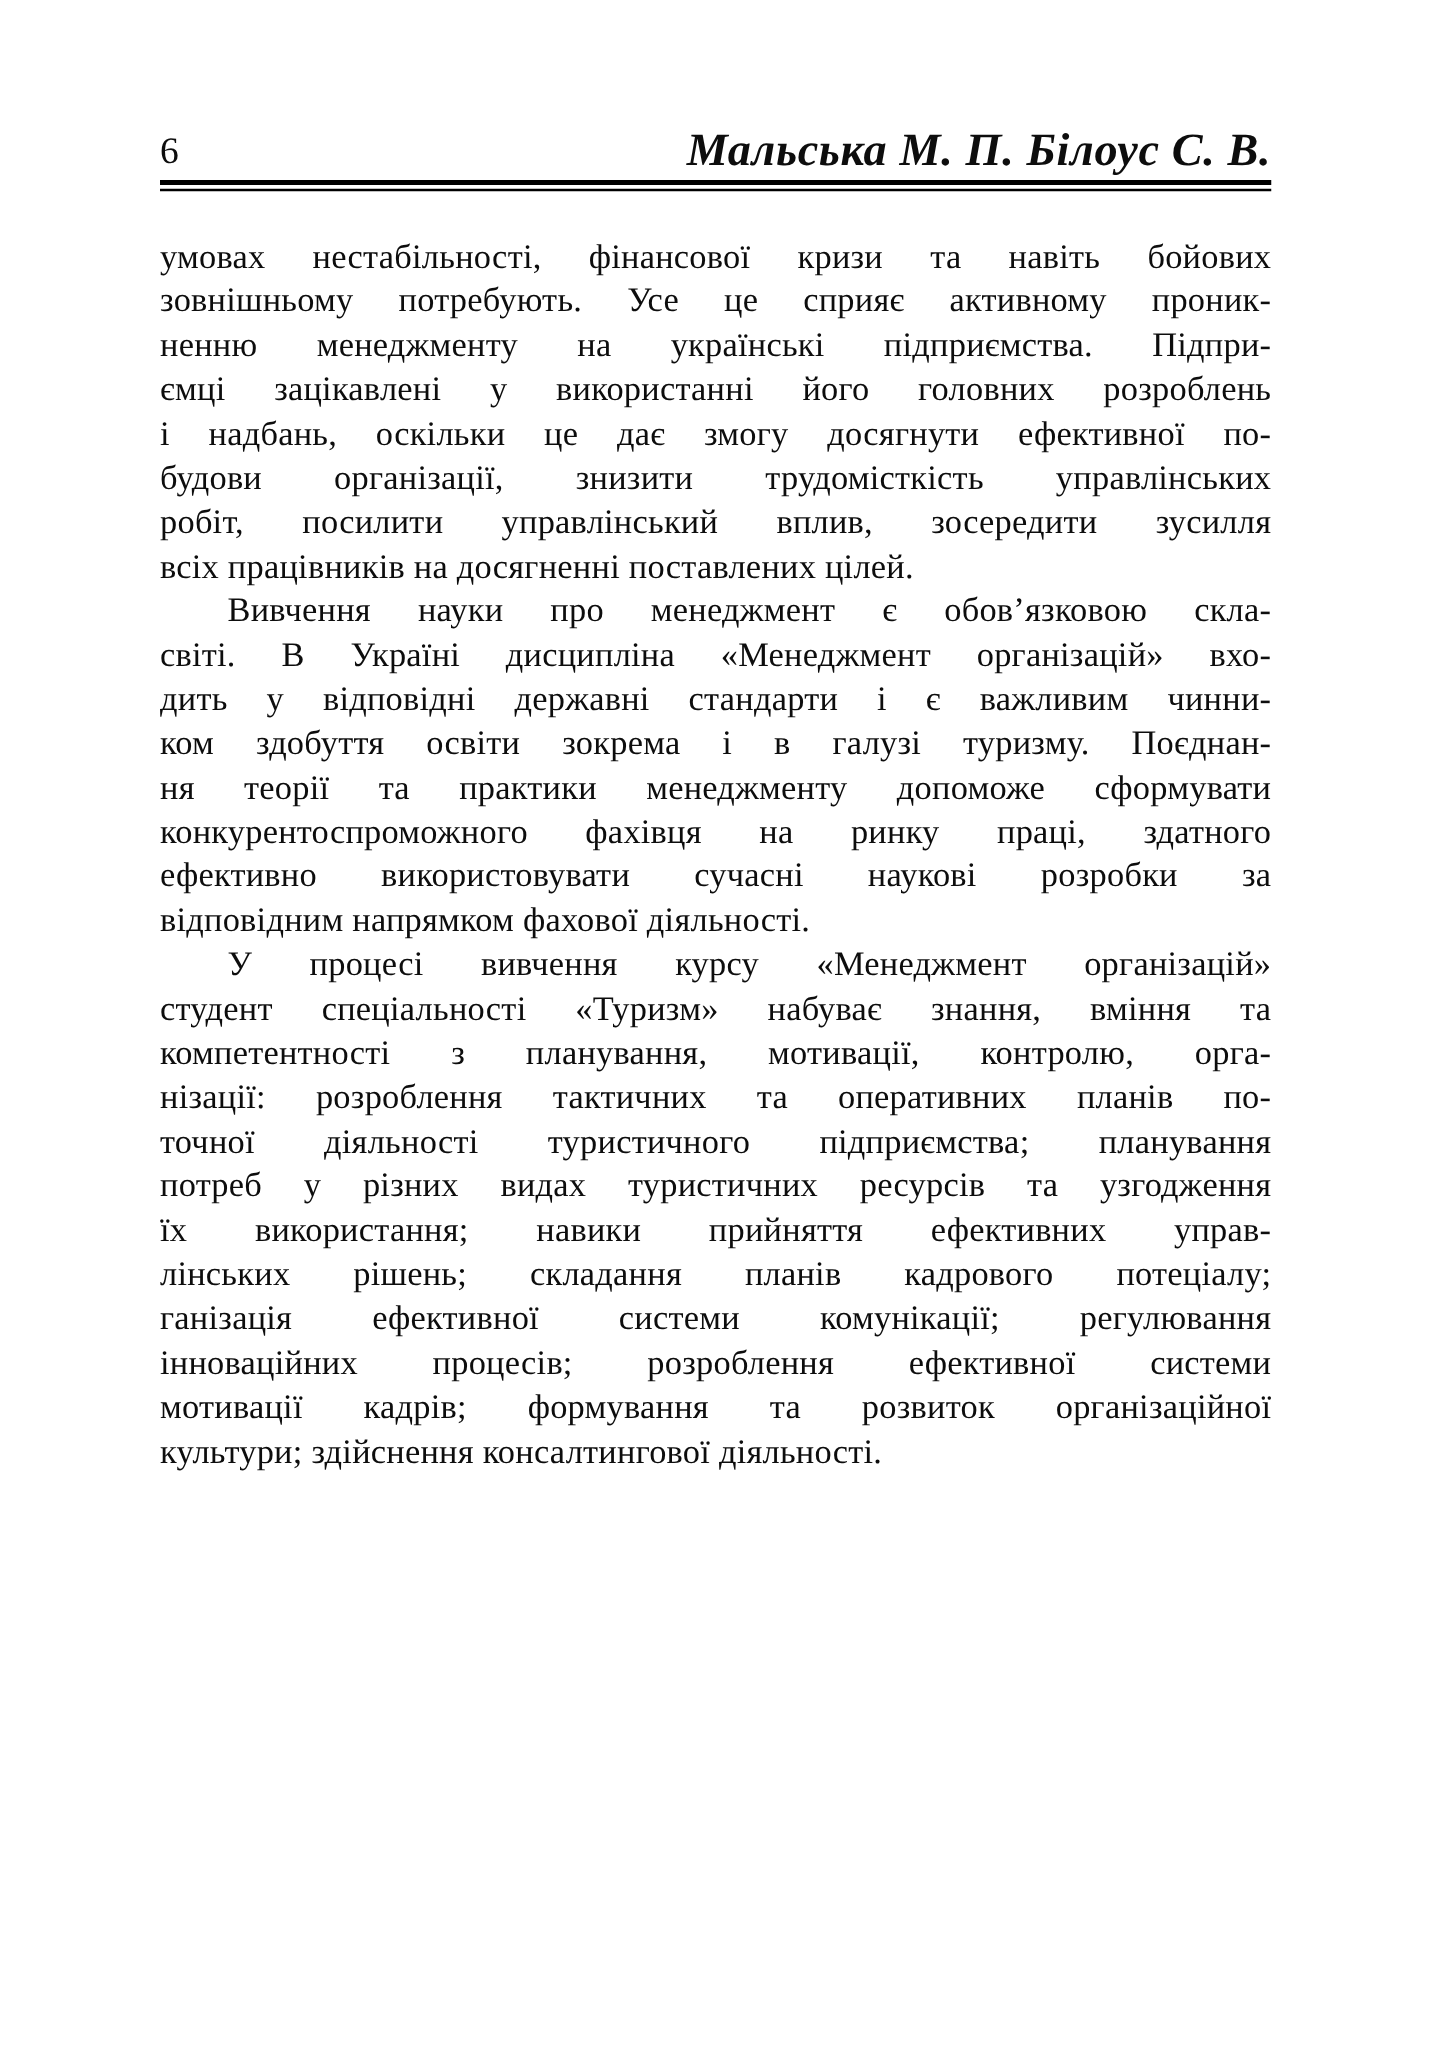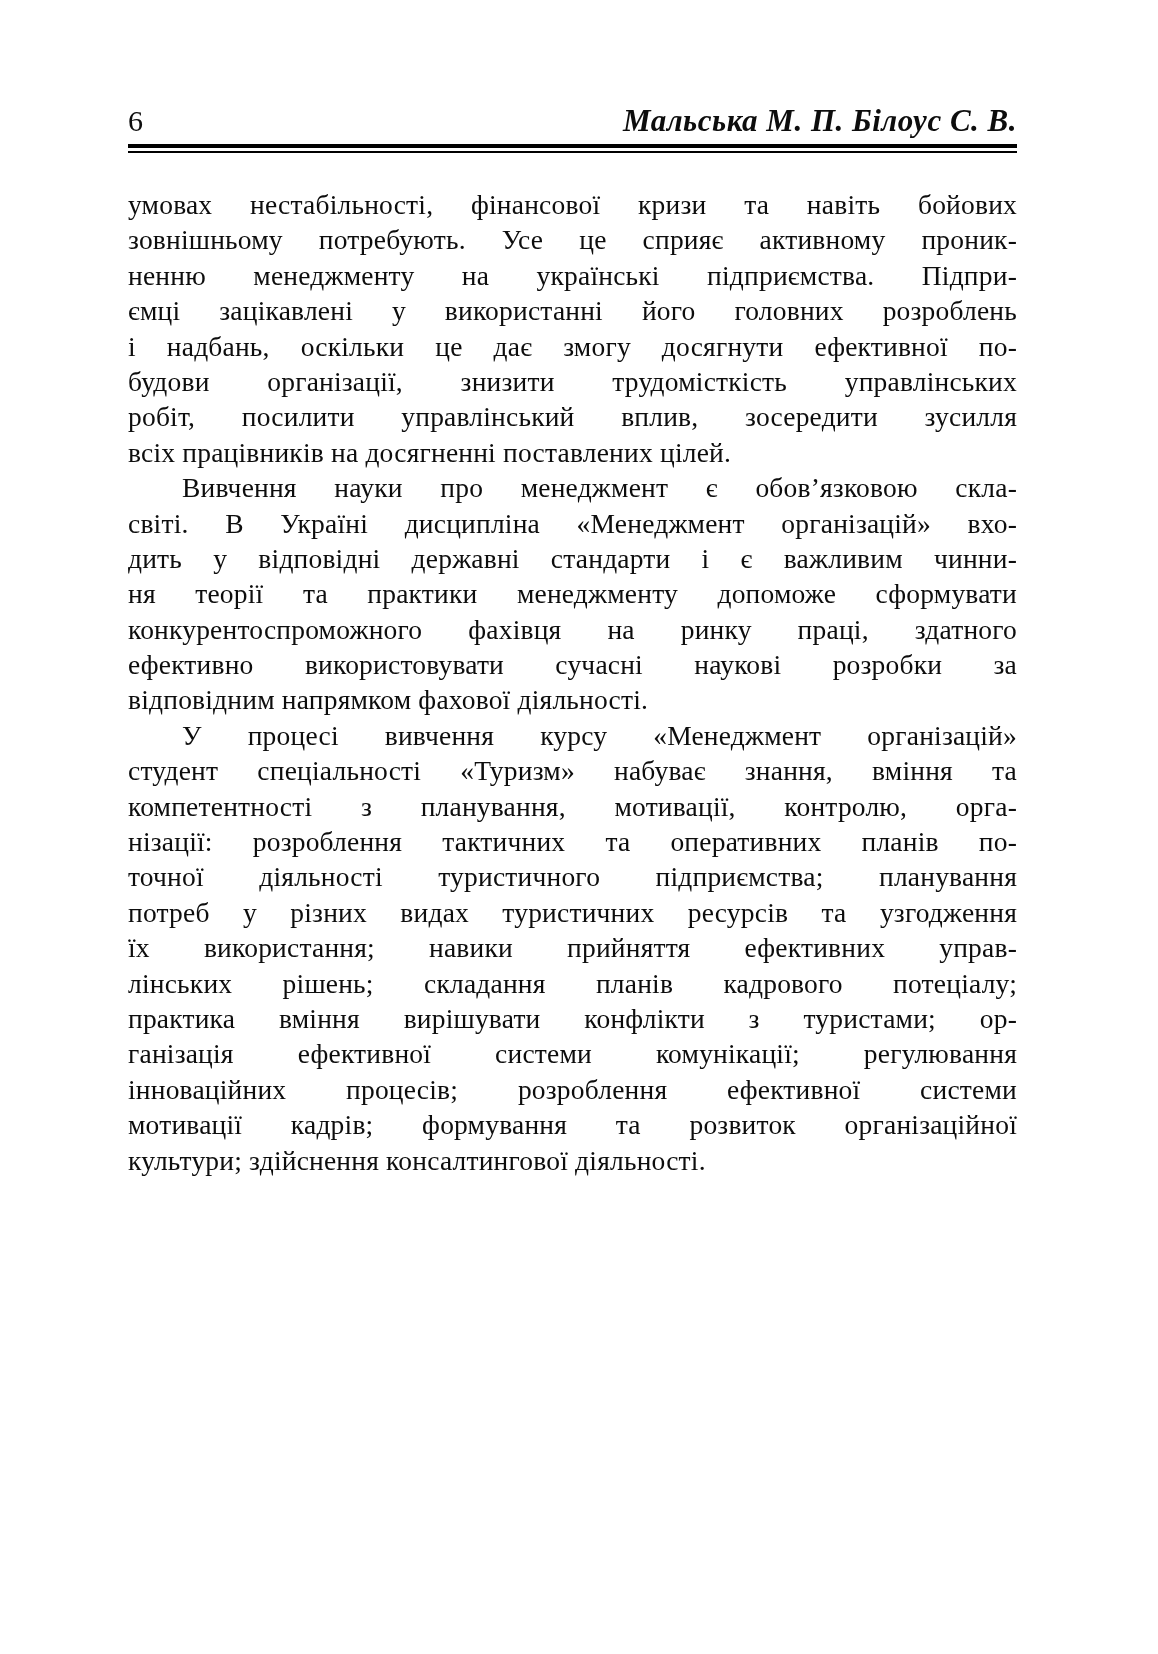--- a/index.html
+++ b/index.html
@@ -25,21 +25,21 @@
     display: flex;
     justify-content: space-between;
     align-items: flex-end;
   }
   .page-number {
     font-size: 30px;
     line-height: 34px;
     font-style: normal;
   }
   .header-author {
-    font-size: 31px;
+    font-size: 37px;
     line-height: 34px;
     font-weight: bold;
     font-style: italic;
     letter-spacing: 0.5px;
   }
   .header-rule {
     position: absolute;
     left: 128px;
     width: 889px;
     top: 144px;
@@ -104,36 +104,36 @@
       <div class="line">і надбань, оскільки це дає змогу досягнути ефективної по-</div>
       <div class="line">будови організації, знизити трудомісткість управлінських</div>
       <div class="line">робіт, посилити управлінський вплив, зосередити зусилля</div>
       <div class="line last">всіх працівників на досягненні поставлених цілей.</div>
     </div>
 
     <div>
       <div class="line indent">Вивчення науки про менеджмент є обов’язковою скла-</div>
       <div class="line">світі. В Україні дисципліна «Менеджмент організацій» вхо-</div>
       <div class="line">дить у відповідні державні стандарти і є важливим чинни-</div>
+      <div class="line">ком здобуття освіти зокрема і в галузі туризму. Поєднан-</div>
       <div class="line">ня теорії та практики менеджменту допоможе сформувати</div>
       <div class="line">конкурентоспроможного фахівця на ринку праці, здатного</div>
       <div class="line">ефективно використовувати сучасні наукові розробки за</div>
       <div class="line last">відповідним напрямком фахової діяльності.</div>
     </div>
 
     <div>
       <div class="line indent">У процесі вивчення курсу «Менеджмент організацій»</div>
       <div class="line">студент спеціальності «Туризм» набуває знання, вміння та</div>
       <div class="line">компетентності з планування, мотивації, контролю, орга-</div>
       <div class="line">нізації: розроблення тактичних та оперативних планів по-</div>
       <div class="line">точної діяльності туристичного підприємства; планування</div>
       <div class="line">потреб у різних видах туристичних ресурсів та узгодження</div>
       <div class="line">їх використання; навики прийняття ефективних управ-</div>
       <div class="line">лінських рішень; складання планів кадрового потеціалу;</div>
-      <div class="line">практика вміння вирішувати конфлікти з туристами; ор-</div>
       <div class="line">ганізація ефективної системи комунікації; регулювання</div>
       <div class="line">інноваційних процесів; розроблення ефективної системи</div>
       <div class="line">мотивації кадрів; формування та розвиток організаційної</div>
       <div class="line last">культури; здійснення консалтингової діяльності.</div>
     </div>
 
   </div>
 </div>
 
 </body></html>

